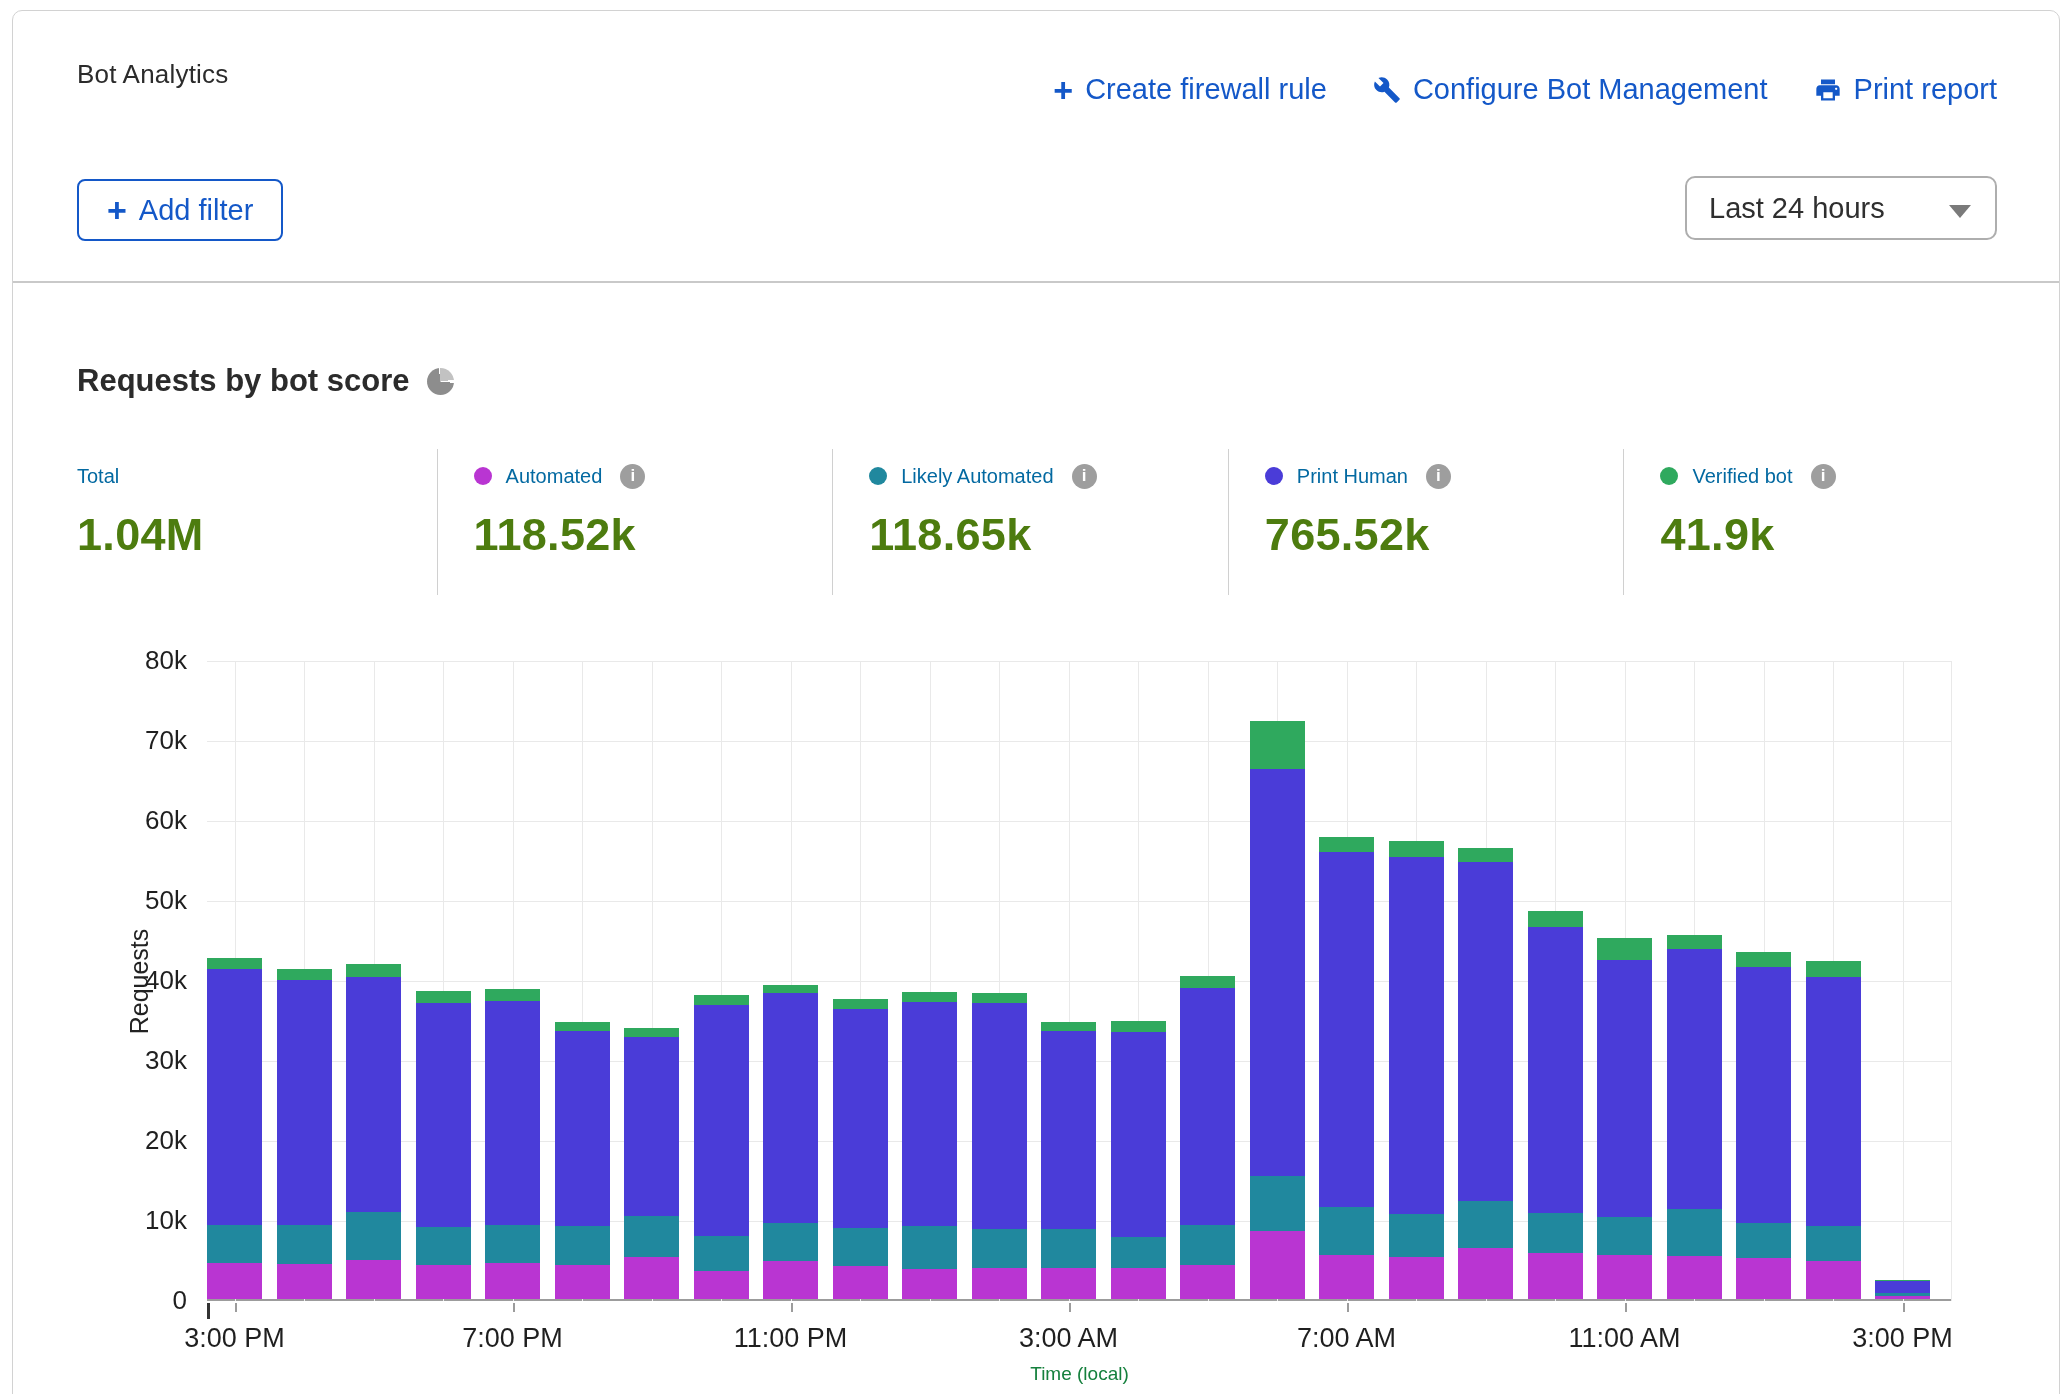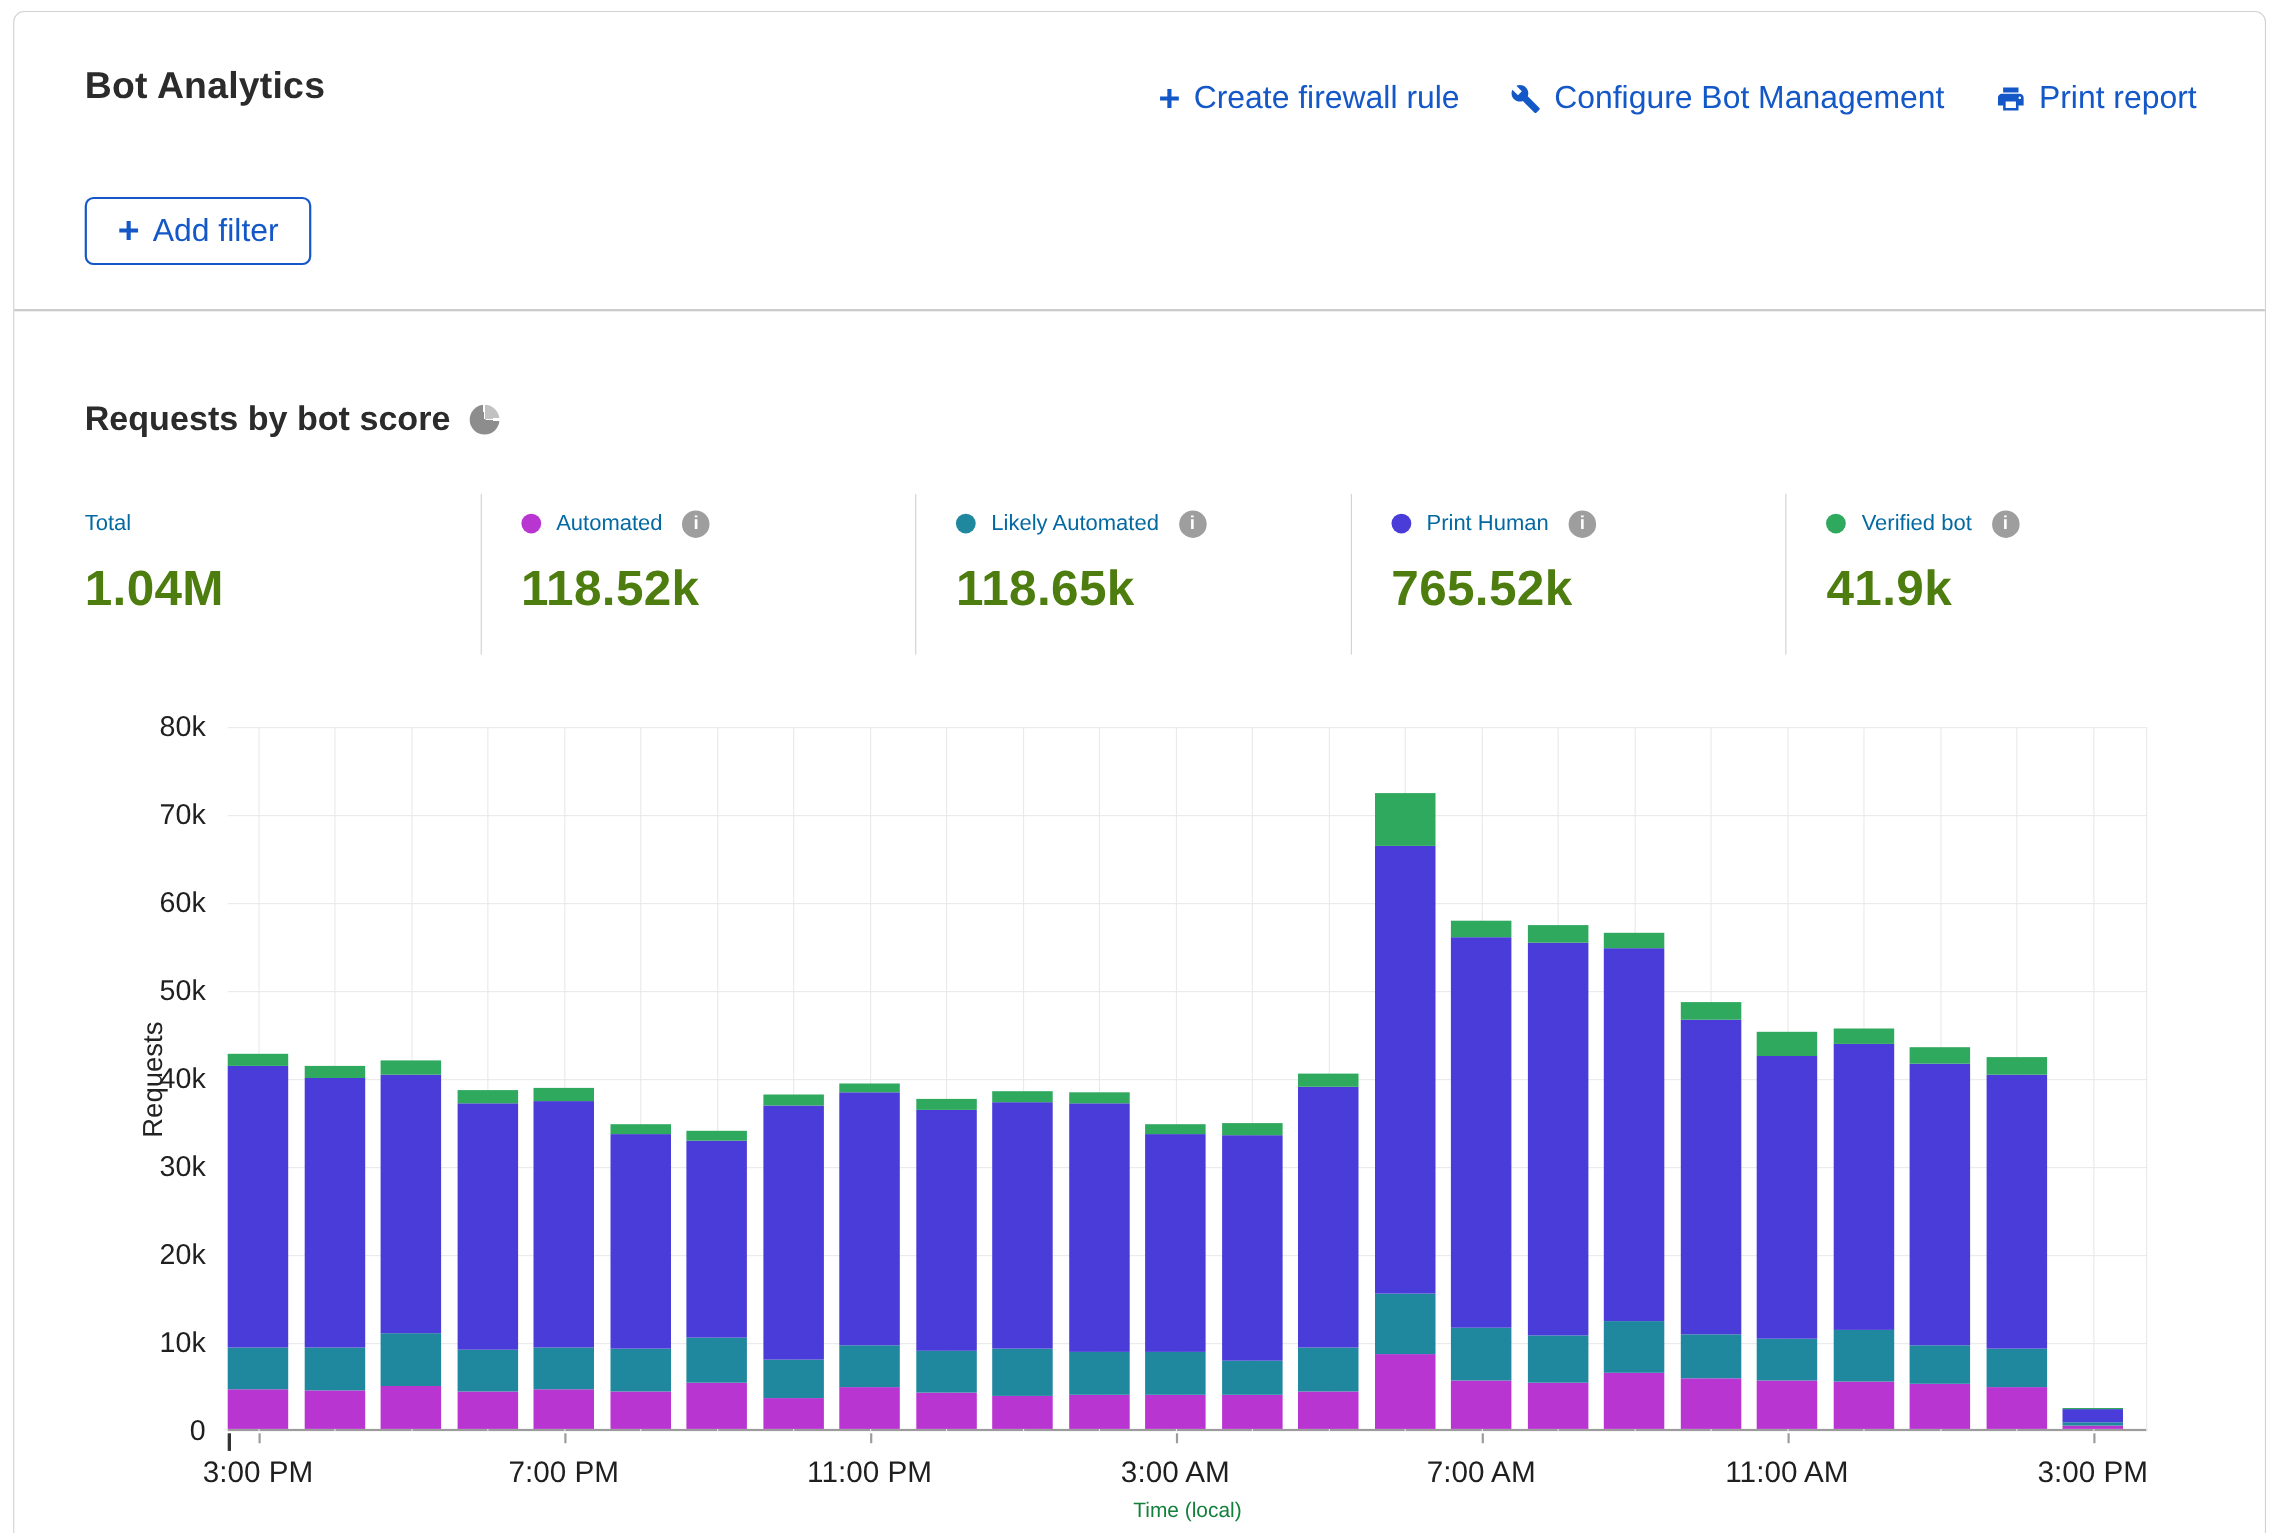--- a/index.html
+++ b/index.html
@@ -4,21 +4,21 @@
 <style>
   * { margin:0; padding:0; box-sizing:border-box; }
   html,body { width:2070px; height:1394px; background:#ffffff; overflow:hidden;
               font-family:"Liberation Sans", sans-serif; color:#303030; }
 
   .card { position:absolute; left:12px; top:10px; width:2048px; height:1420px;
           background:#fff; border:1px solid #d2d2d2; border-radius:10px; }
 
   
   .card-header { position:relative; height:272px; border-bottom:2px solid #c9c9c9; }
-  .page-title { position:absolute; left:64px; top:48px; font-size:34px; font-weight:700; color:#2b2b2b; letter-spacing:.2px; }
+  .page-title { position:absolute; left:64px; top:48px; font-size:26px; font-weight:400; color:#2b2b2b; letter-spacing:.2px; }
   .actions { position:absolute; right:62px; top:62px; display:flex; gap:46px; align-items:center; }
   .action-link { display:flex; align-items:center; gap:12px; color:#1458c8; font-size:29px; cursor:pointer; }
   .action-link svg { display:block; }
   .plus-glyph { font-size:34px; font-weight:700; line-height:28px; }
   .controls { position:absolute; left:64px; right:62px; top:168px; height:64px; }
   .add-filter-btn { position:absolute; left:0; top:0; height:62px; display:flex; align-items:center; gap:12px;
                     padding:0 28px; border:2px solid #1458c8; border-radius:8px; color:#1458c8;
                     font-size:29px; background:#fff; cursor:pointer; }
   .select { position:absolute; right:0; top:-3px; width:312px; height:64px; border:2px solid #aeaeae;
             border-radius:10px; background:#fff; display:flex; align-items:center; cursor:pointer; }
@@ -88,20 +88,24 @@
         </span>
         <span>Print report</span>
       </div>
     </div>
 
     <div class="controls">
       <button class="add-filter-btn">
         <span class="plus-glyph">+</span>
         <span>Add filter</span>
       </button>
+      <div class="select">
+        <span class="select-value">Last 24 hours</span>
+        <span class="caret"></span>
+      </div>
     </div>
   </div>
 
   <div class="section-title-row">
     <span class="section-title">Requests by bot score</span>
     <span class="pie-icon"></span>
   </div>
 
   <div class="stats" id="stats">
       <div class="stat first">

